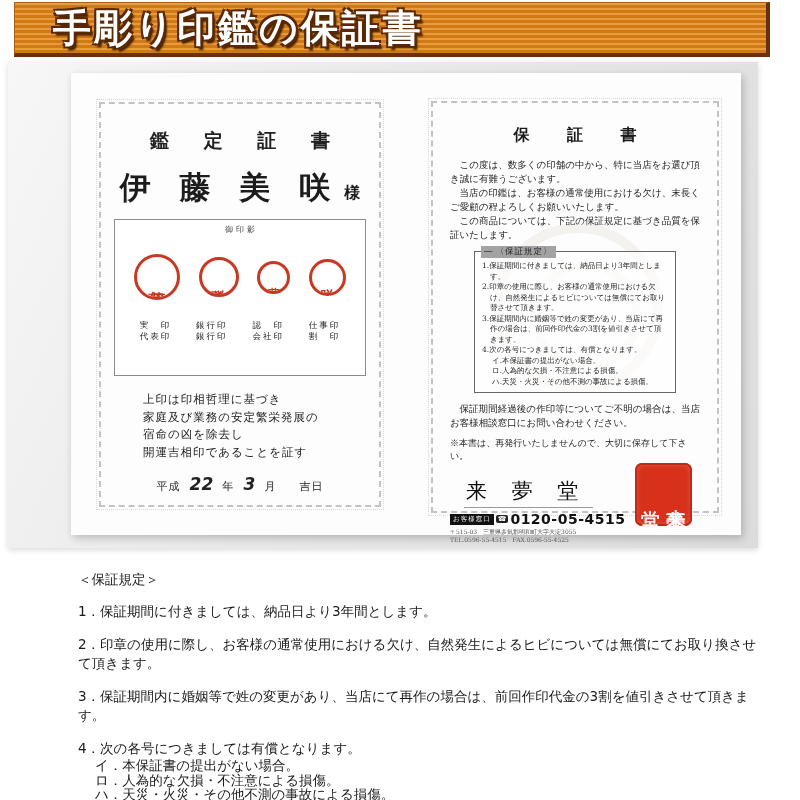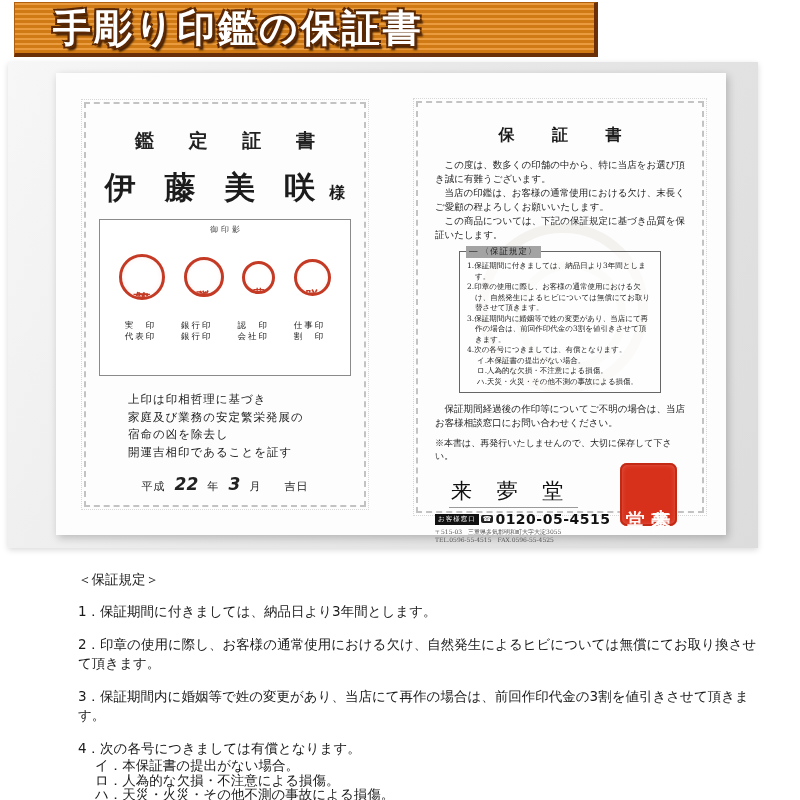--- a/index.html
+++ b/index.html
@@ -1,21 +1,21 @@
 <!DOCTYPE html>
 <html><head>
 <meta charset="utf-8">
 <style>
   * { margin:0; padding:0; box-sizing:border-box; }
   html,body { width:800px; height:800px; background:#ffffff; overflow:hidden;
               font-family:"DejaVu Sans", sans-serif; }
 
   
   .banner{
-    position:absolute; left:14px; top:2px; width:584px; height:55px;
+    position:absolute; left:14px; top:2px; width:756px; height:55px;
     background:repeating-linear-gradient(180deg,#e99b3e 0 2px,#cf7a14 2px 5px);
     border:1px solid #b05f10;
     border-right:4px solid #6b3008;
     border-bottom:4px solid #6b3008;
     display:flex; align-items:center;
   }
   .banner-title{
     padding-left:38px;
     font-size:38px; font-weight:bold; letter-spacing:3px; color:#ffffff;
     font-family:"DejaVu Sans", sans-serif;
@@ -26,21 +26,21 @@
     white-space:nowrap;
   }
 
   
   .photo{
     position:absolute; left:8px; top:62px; width:750px; height:486px;
     background:linear-gradient(115deg,#f7f7f7 0%,#e9e9e9 45%,#dcdcdc 100%);
     box-shadow:0 2px 6px rgba(0,0,0,.15);
   }
   .sheet{
-    position:absolute; left:48px; top:11px; width:670px; height:462px;
+    position:absolute; left:63px; top:11px; width:670px; height:462px;
     background:#fdfdfd;
     box-shadow:2px 3px 8px rgba(0,0,0,.22);
   }
   .lace{
     position:absolute;
     border:2px dashed #c3c3c3; outline:1px dotted #d7d7d7; outline-offset:2px;
   }
   .lace-left { left:28px;  top:29px; width:282px; height:405px; }
   .lace-right{ left:360px; top:28px; width:288px; height:412px; }
 

